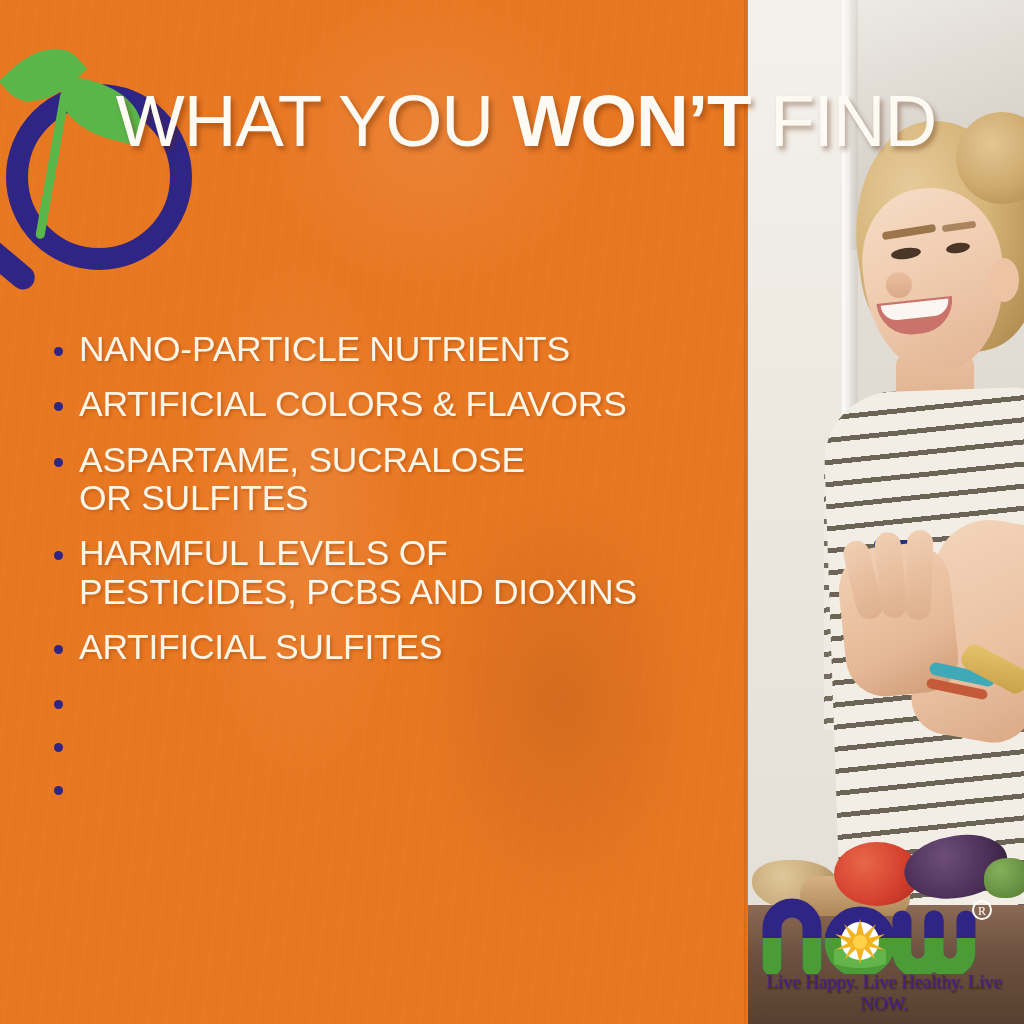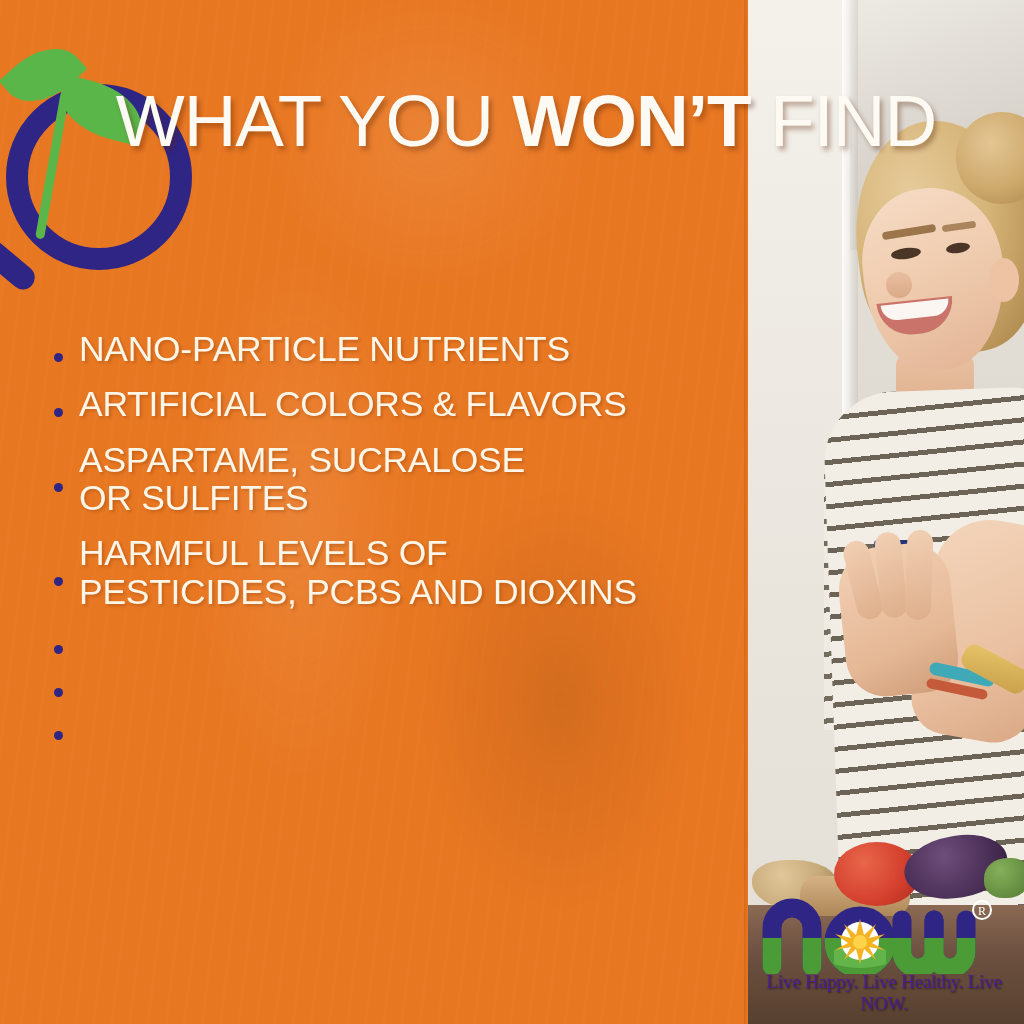--- a/index.html
+++ b/index.html
@@ -148,21 +148,21 @@
     text-shadow:3px 4px 5px rgba(90,35,0,.38);
     z-index:5;
   }
   .hl-line{display:block;white-space:nowrap;}
   .hl1{font-size:73px;font-weight:400;margin-left:28px;}
   .hl2{font-size:73px;font-weight:400;margin-top:5px;}
   .hl-strong{font-weight:700;}
 
   
   .list{position:absolute;left:40px;top:330px;width:700px;z-index:5;}
-  .li{display:flex;align-items:center;margin-bottom:17px;}
+  .li{display:flex;align-items:flex-start;margin-bottom:17px;}
   .dot{flex:0 0 auto;width:9px;height:9px;border-radius:50%;background:#2F2585;
     margin:17px 16px 0 14px;}
   .li-text{color:#FCF6E9;font-size:35.5px;font-weight:400;line-height:1.08;
     letter-spacing:-.3px;text-shadow:2px 2px 3px rgba(120,50,5,.30);}
 
   
   .nowlogo{position:absolute;right:6px;bottom:26px;width:268px;height:104px;z-index:6;
     text-align:center;}
   .now-svg{display:block;}
   .tagline{color:#4c1d95;font-size:19px;font-weight:400;letter-spacing:-.2px;
@@ -258,20 +258,26 @@
     </div>
 
     <div class="li">
       <span class="dot"></span>
       <span class="li-text">
         <span>HARMFUL LEVELS OF</span><br>
         <span>PESTICIDES, PCBS AND DIOXINS</span>
       </span>
     </div>
 
+    <div class="li">
+      <span class="dot"></span>
+      <span class="li-text">
+        <span>ARTIFICIAL SULFITES</span>
+      </span>
+    </div>
 
     <div class="li">
       <span class="dot"></span>
     </div>
 
     <div class="li">
       <span class="dot"></span>
     </div>
 
     <div class="li">

